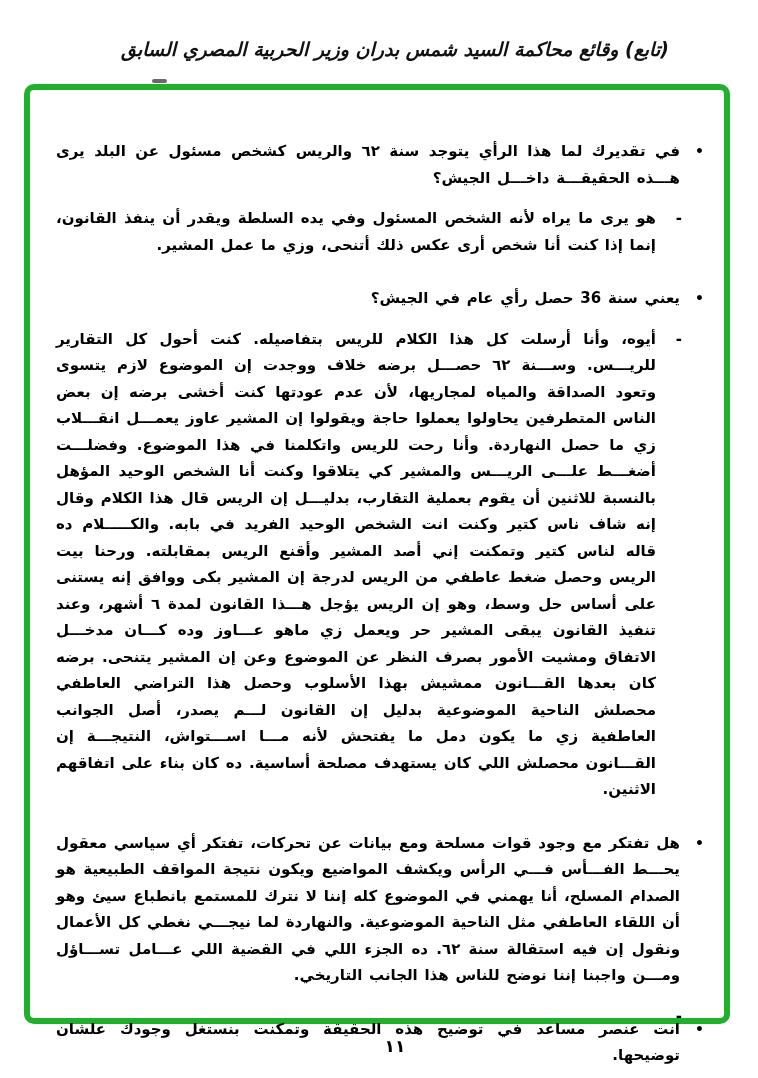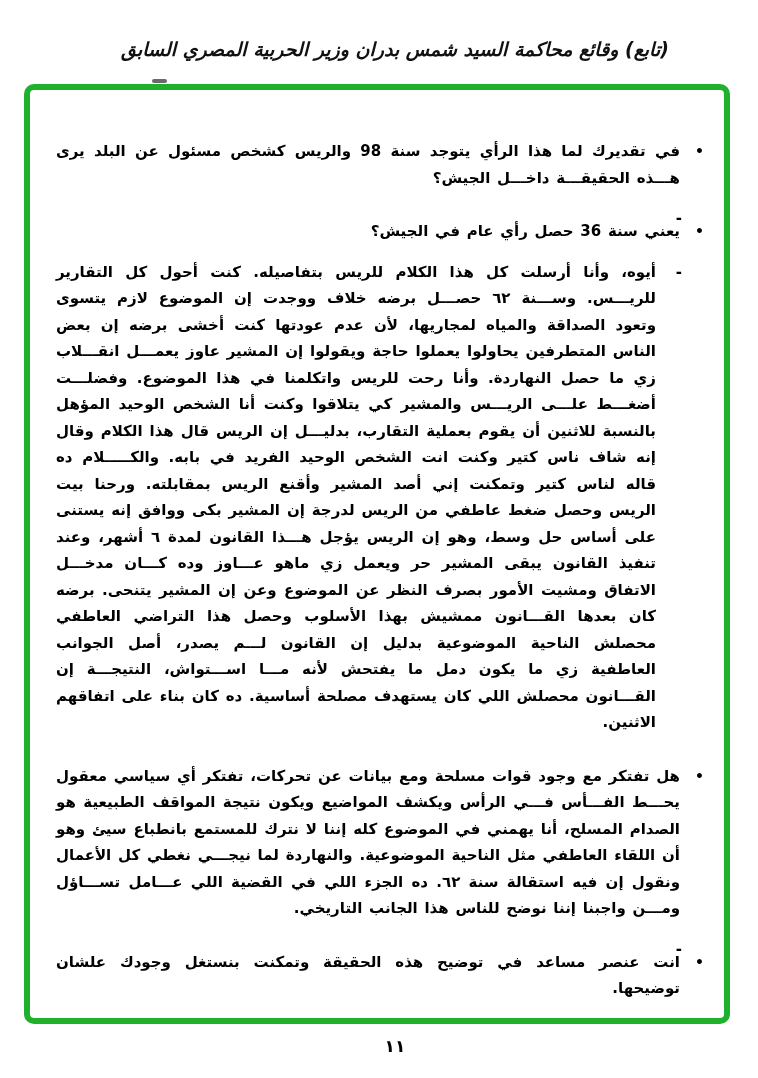--- a/index.html
+++ b/index.html
@@ -93,25 +93,26 @@
   <div class="doc-header">(تابع) وقائع محاكمة السيد شمس بدران وزير الحربية المصري السابق</div>
 
   <div class="artifact-speck speck-1"></div>
   <div class="artifact-speck speck-2"></div>
 
   <div class="green-frame">
     <div class="frame-content">
 
       <div class="item q-item">
         <span class="marker">•</span>
-        <span>في تقديرك لما هذا الرأي يتوجد سنة 98 والريس كشخص مسئول عن البلد يرى هـــذه الحقيقـــة داخـــل الجيش؟</span>
+        <span>في تقديرك لما هذا الرأي يتوجد سنة ٦٢ والريس كشخص مسئول عن البلد يرى هـــذه الحقيقـــة داخـــل الجيش؟</span>
       </div>
 
       <div class="item a-item">
         <span class="marker">-</span>
+        <span>هو يرى ما يراه لأنه الشخص المسئول وفي يده السلطة ويقدر أن ينفذ القانون، إنما إذا كنت أنا شخص أرى عكس ذلك أتنحى، وزي ما عمل المشير.</span>
       </div>
 
       <div class="item q-item gap-lg">
         <span class="marker">•</span>
         <span>يعني سنة 36 حصل رأي عام في الجيش؟</span>
       </div>
 
       <div class="item a-item">
         <span class="marker">-</span>
         <span>أيوه، وأنا أرسلت كل هذا الكلام للريس بتفاصيله. كنت أحول كل التقارير للريـــس. وســـنة ٦٢ حصـــل برضه خلاف ووجدت إن الموضوع لازم يتسوى وتعود الصداقة والمياه لمجاريها، لأن عدم عودتها كنت أخشى برضه إن بعض الناس المتطرفين يحاولوا يعملوا حاجة ويقولوا إن المشير عاوز يعمـــل انقـــلاب زي ما حصل النهاردة. وأنا رحت للريس واتكلمنا في هذا الموضوع. وفضلـــت أضغـــط علـــى الريـــس والمشير كي يتلاقوا وكنت أنا الشخص الوحيد المؤهل بالنسبة للاثنين أن يقوم بعملية التقارب، بدليـــل إن الريس قال هذا الكلام وقال إنه شاف ناس كتير وكنت انت الشخص الوحيد الفريد في بابه. والكـــــلام ده قاله لناس كتير وتمكنت إني أصد المشير وأقنع الريس بمقابلته. ورحنا بيت الريس وحصل ضغط عاطفي من الريس لدرجة إن المشير بكى ووافق إنه يستنى على أساس حل وسط، وهو إن الريس يؤجل هـــذا القانون لمدة ٦ أشهر، وعند تنفيذ القانون يبقى المشير حر ويعمل زي ماهو عـــاوز وده كـــان مدخـــل الاتفاق ومشيت الأمور بصرف النظر عن الموضوع وعن إن المشير يتنحى. برضه كان بعدها القـــانون ممشيش بهذا الأسلوب وحصل هذا التراضي العاطفي محصلش الناحية الموضوعية بدليل إن القانون لـــم يصدر، أصل الجوانب العاطفية زي ما يكون دمل ما يفتحش لأنه مـــا اســـتواش، النتيجـــة إن القـــانون محصلش اللي كان يستهدف مصلحة أساسية. ده كان بناء على اتفاقهم الاثنين.</span>

